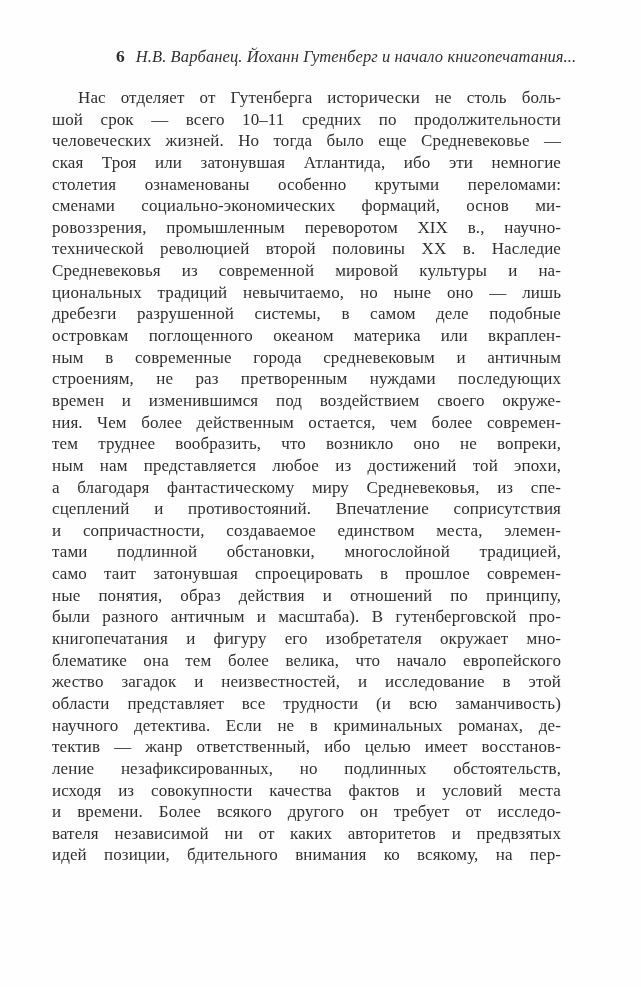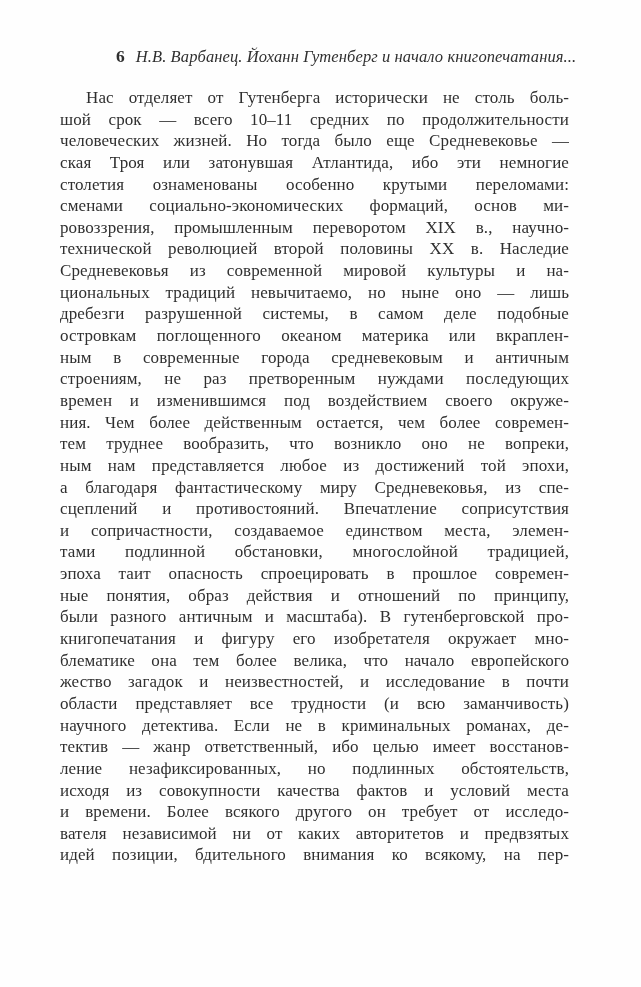--- a/index.html
+++ b/index.html
@@ -33,21 +33,21 @@
     font-style: normal;
     font-size: 17.5px;
     margin-right: 11px;
   }
   .running-title {
     font-style: italic;
     letter-spacing: 0.1px;
   }
   .body-text {
     position: absolute;
-    left: 60px;
+    left: 52px;
     top: 87px;
     width: 509px;
   }
   .text-line {
     font-size: 17px;
     line-height: 21.65px;
     text-align: justify;
     text-align-last: justify;
     -moz-text-align-last: justify;
     letter-spacing: 0.1px;
@@ -83,26 +83,26 @@
       <div class="text-line">ным в современные города средневековым и античным</div>
       <div class="text-line">строениям, не раз претворенным нуждами последующих</div>
       <div class="text-line">времен и изменившимся под воздействием своего окруже-</div>
       <div class="text-line">ния. Чем более действенным остается, чем более современ-</div>
       <div class="text-line">тем труднее вообразить, что возникло оно не вопреки,</div>
       <div class="text-line">ным нам представляется любое из достижений той эпохи,</div>
       <div class="text-line">а благодаря фантастическому миру Средневековья, из спе-</div>
       <div class="text-line">сцеплений и противостояний. Впечатление соприсутствия</div>
       <div class="text-line">и сопричастности, создаваемое единством места, элемен-</div>
       <div class="text-line">тами подлинной обстановки, многослойной традицией,</div>
-      <div class="text-line">эпоха таит опасность спроецировать в прошлое современ-</div>
+      <div class="text-line">само таит затонувшая спроецировать в прошлое современ-</div>
       <div class="text-line">ные понятия, образ действия и отношений по принципу,</div>
       <div class="text-line">были разного античным и масштаба). В гутенберговской про-</div>
       <div class="text-line">книгопечатания и фигуру его изобретателя окружает мно-</div>
       <div class="text-line">блематике она тем более велика, что начало европейского</div>
-      <div class="text-line">жество загадок и неизвестностей, и исследование в почти</div>
+      <div class="text-line">жество загадок и неизвестностей, и исследование в этой</div>
       <div class="text-line">области представляет все трудности (и всю заманчивость)</div>
       <div class="text-line">научного детектива. Если не в криминальных романах, де-</div>
       <div class="text-line">тектив — жанр ответственный, ибо целью имеет восстанов-</div>
       <div class="text-line">ление незафиксированных, но подлинных обстоятельств,</div>
       <div class="text-line">исходя из совокупности качества фактов и условий места</div>
       <div class="text-line">и времени. Более всякого другого он требует от исследо-</div>
       <div class="text-line">вателя независимой ни от каких авторитетов и предвзятых</div>
       <div class="text-line">идей позиции, бдительного внимания ко всякому, на пер-</div>
     </main>
 </div>

